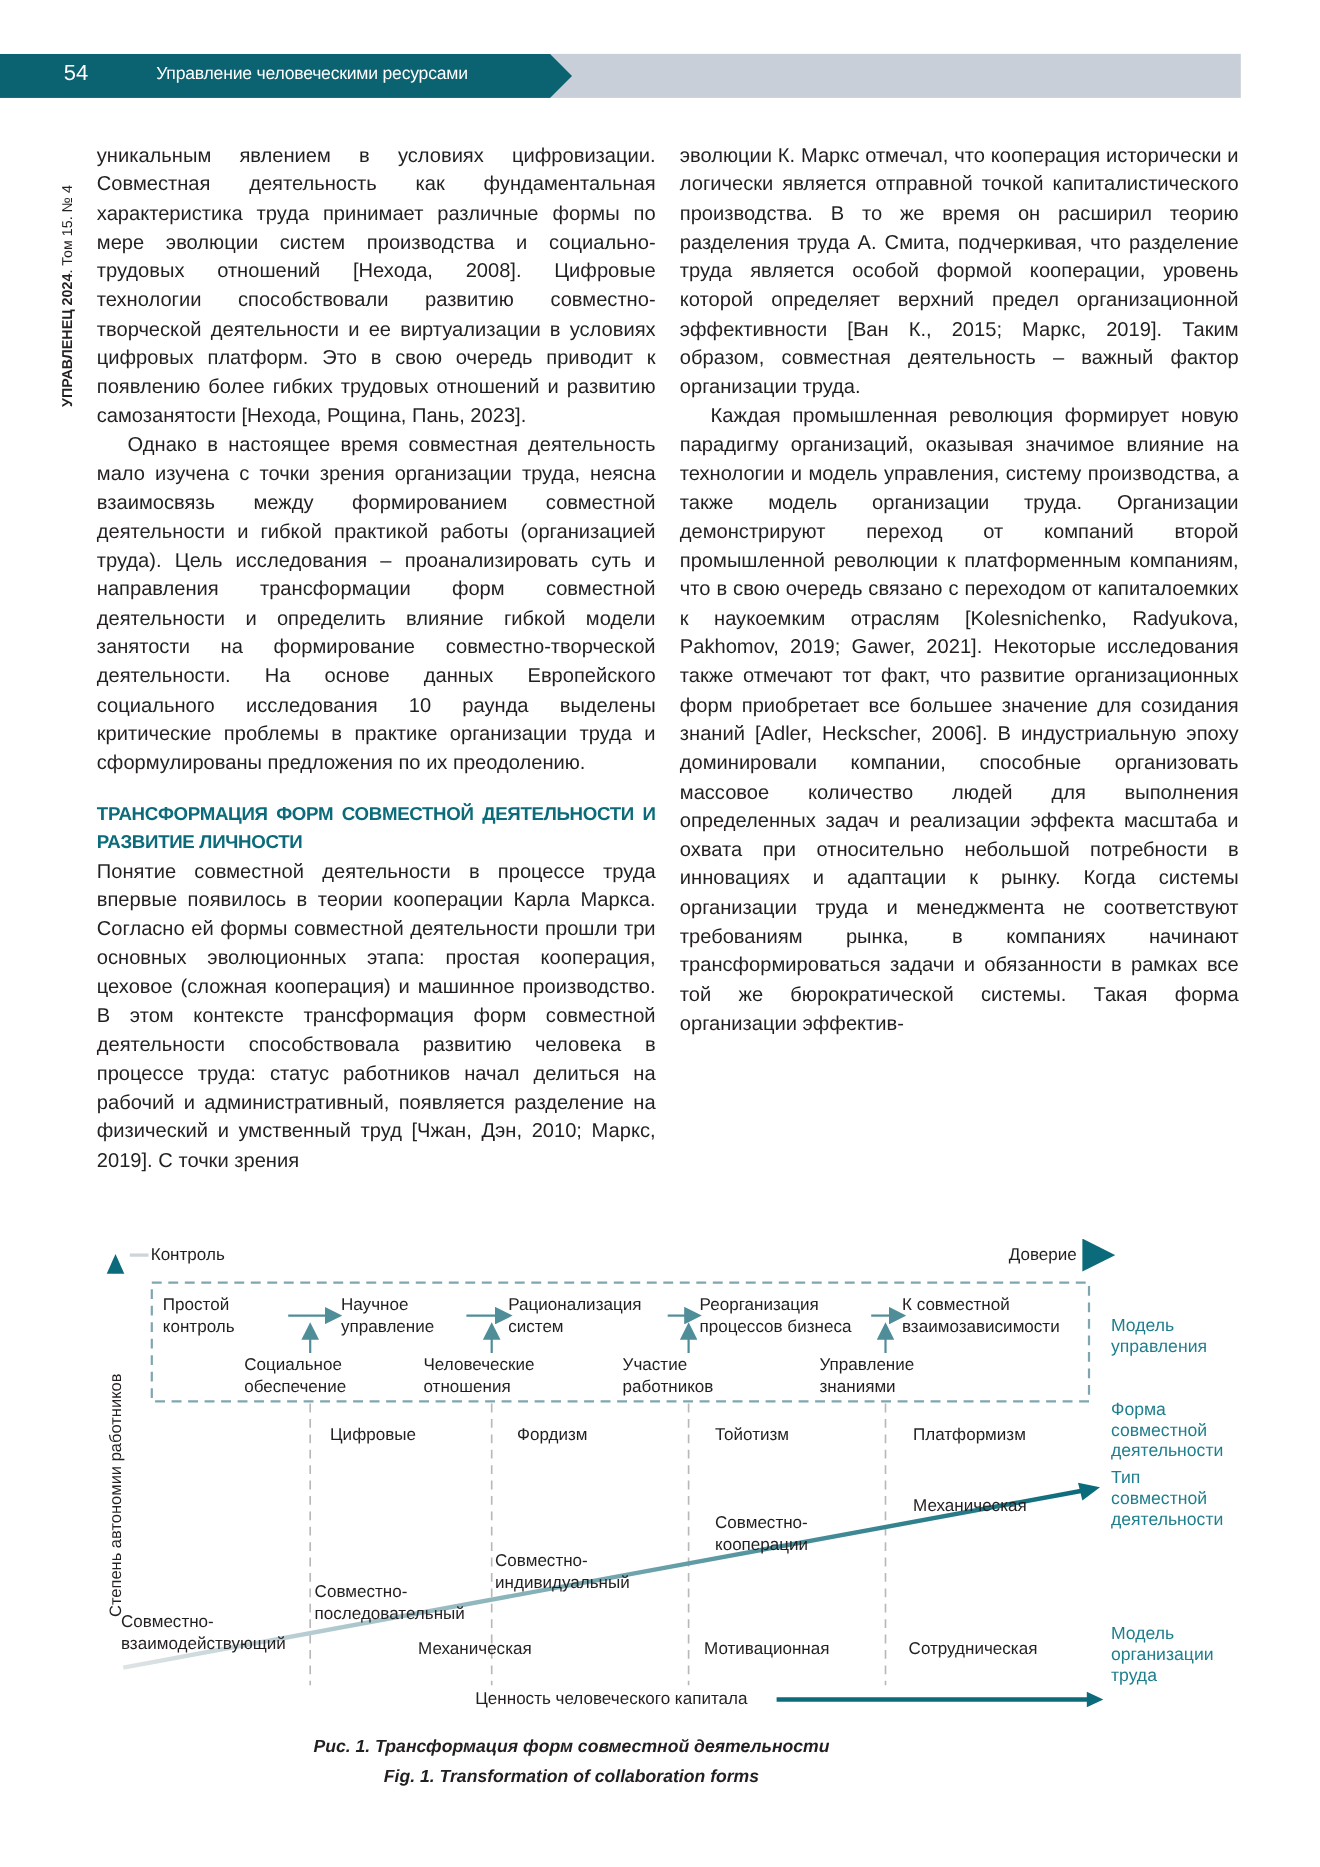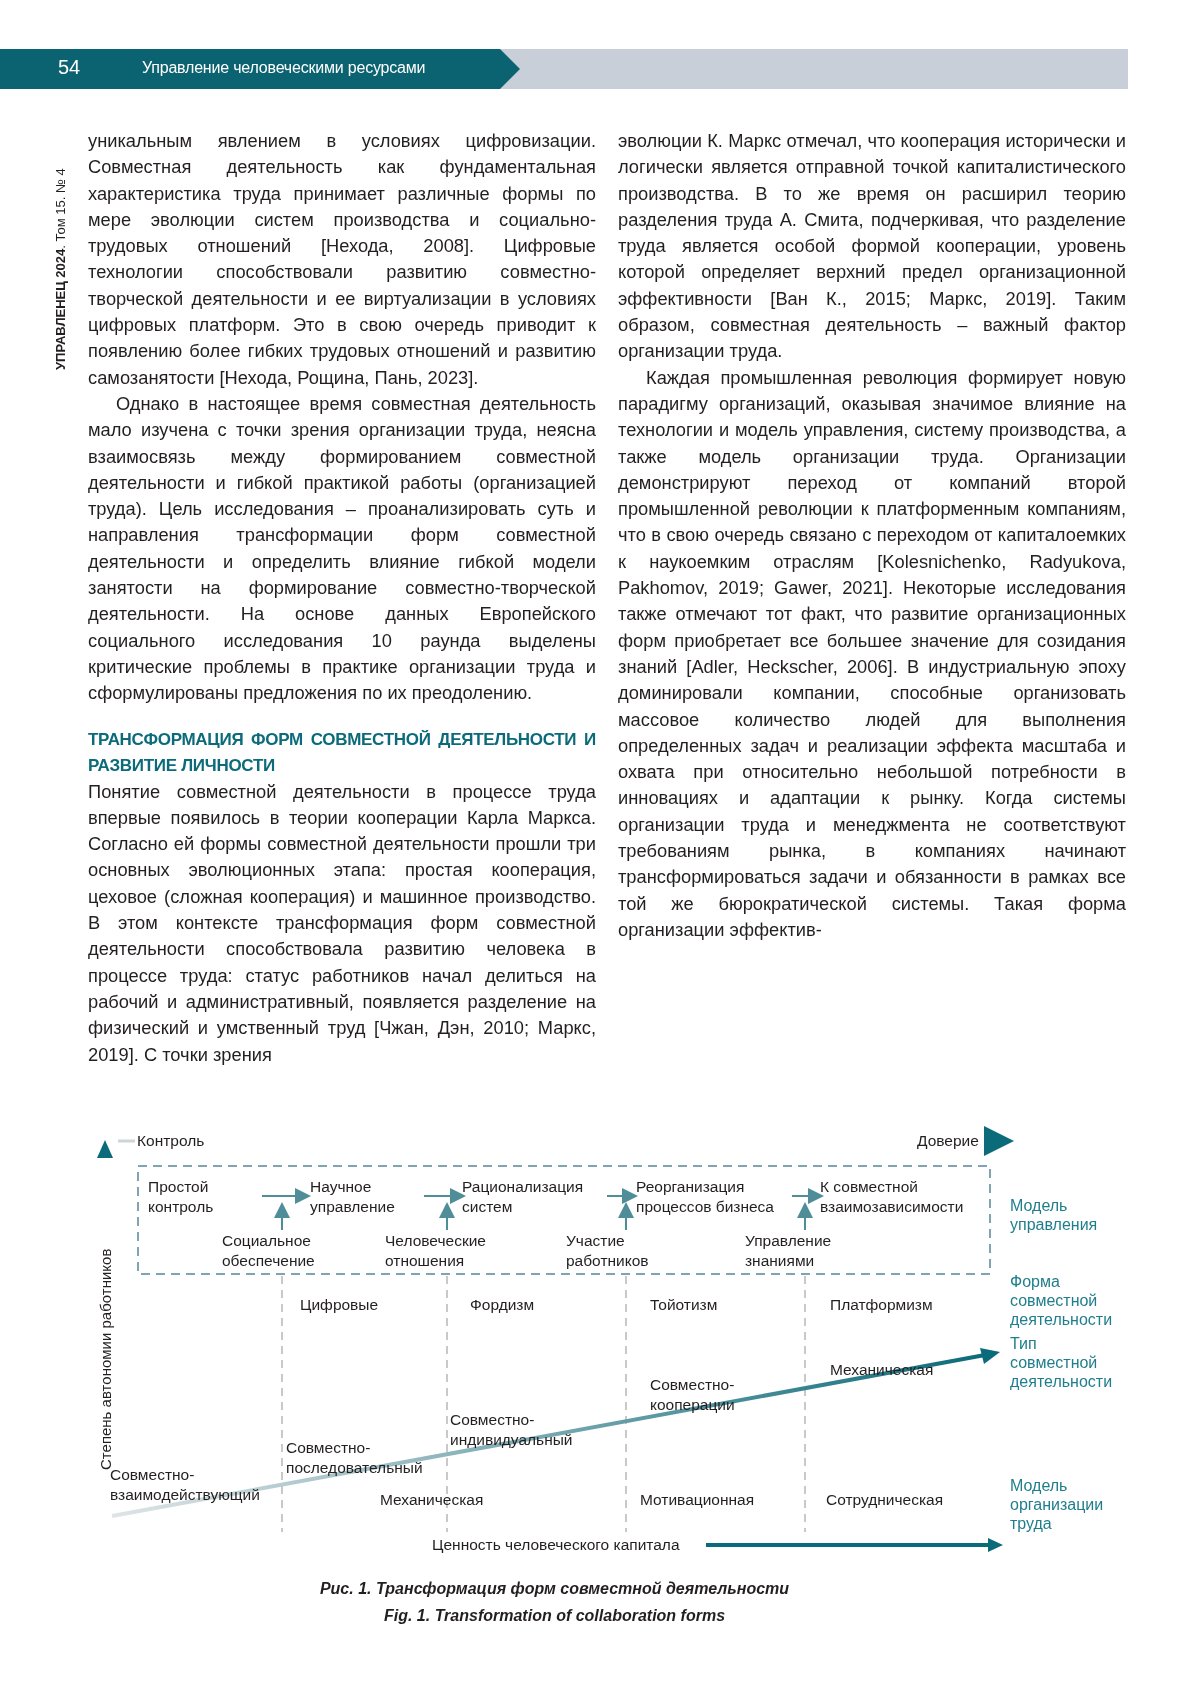--- a/index.html
+++ b/index.html
@@ -15,21 +15,21 @@
   .col p { margin:0; }
   .col p.ind { text-indent:28px; }
   .col1 { left:88px; }
   .col2 { left:618px; }
   .section-h { color:#0b6b7a; font-weight:bold; font-size:17px; line-height:26px; margin-top:20px !important; letter-spacing:-0.3px; }
 
   
   .fig { position:absolute; left:0; top:1120px; width:1200px; height:440px; }
   .fig .t { position:absolute; font-size:15.5px; line-height:20px; color:#231f20; white-space:nowrap; }
   .fig .lab { position:absolute; font-size:16px; line-height:19px; color:#1f7e8c; white-space:nowrap; }
-  .caption { position:absolute; left:0; width:1039px; text-align:center; font-style:italic; font-weight:bold; font-size:16px; color:#231f20;margin-left:35px; }
+  .caption { position:absolute; left:0; width:1039px; text-align:center; font-style:italic; font-weight:bold; font-size:16px; color:#231f20; }
 </style>
 </head>
 <body>
 
 <div class="hdr-gray"></div>
 <div class="hdr-teal"></div>
 <div class="hdr-num">54</div>
 <div class="hdr-title">Управление человеческими ресурсами</div>
 
 <div class="side">

